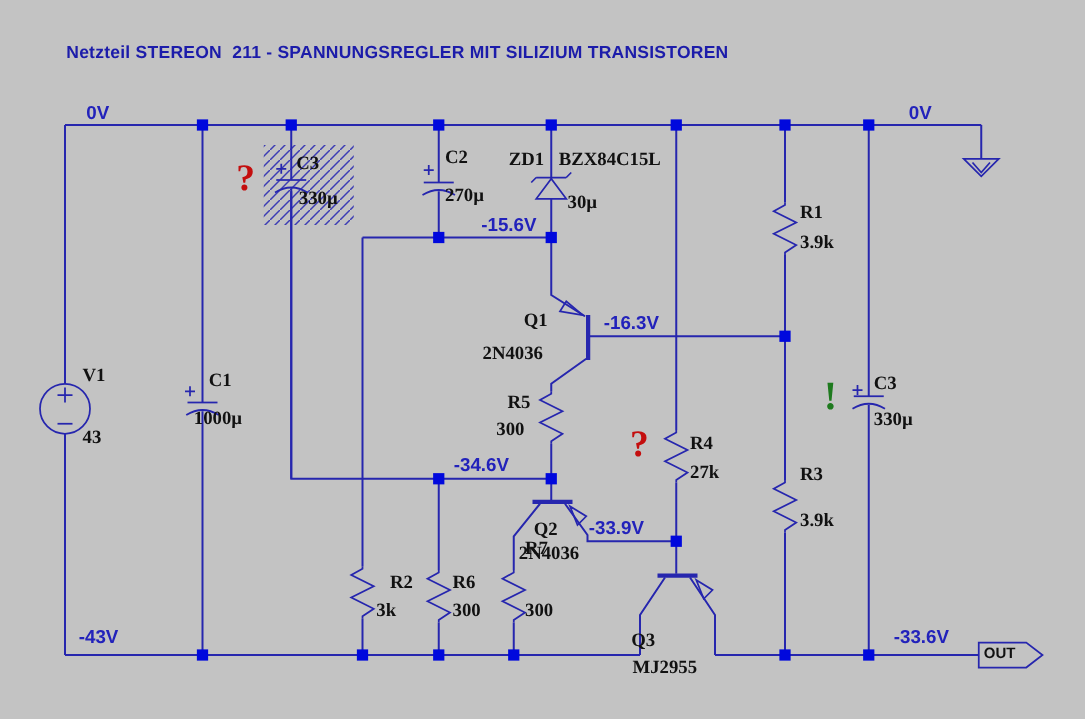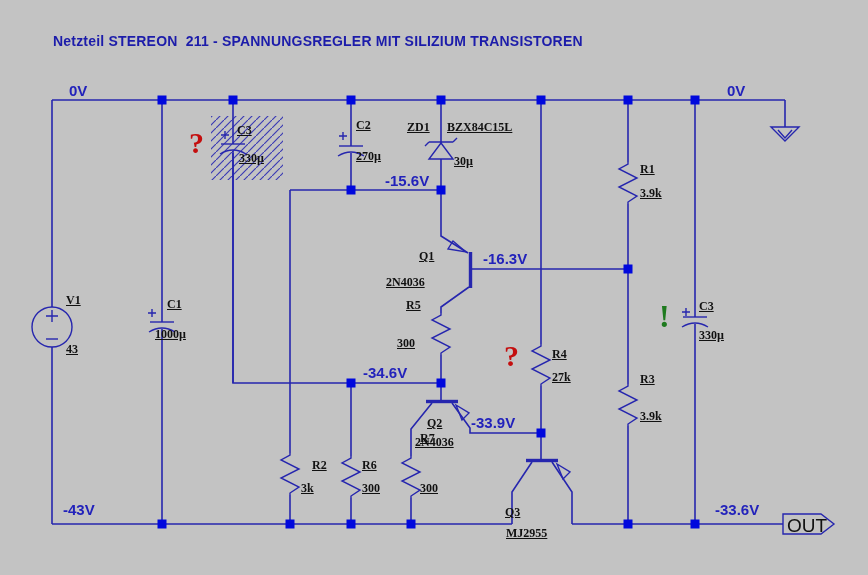--- a/index.html
+++ b/index.html
@@ -2,24 +2,24 @@
 <html><head>
 <meta charset="utf-8">
 <style>
   html,body{margin:0;padding:0;}
   body{background:#c3c3c3;font-family:"Liberation Sans",sans-serif;}
   #canvas{position:relative;width:868px;height:575px;background:#c3c3c3;overflow:hidden;}
   #schem{position:absolute;left:0;top:0;}
   .lbl{position:absolute;white-space:pre;line-height:1;}
   .title{font-family:"Liberation Sans",sans-serif;font-weight:bold;font-size:14px;color:#1c1caa;letter-spacing:.2px;}
   .vlbl{font-family:"Liberation Sans",sans-serif;font-weight:bold;font-size:15px;color:#2222bb;}
-  .clbl{font-family:"Liberation Serif",serif;font-weight:bold;font-size:12px;color:#111;text-decoration:underline;}
+  .clbl{font-family:"Liberation Serif",serif;font-weight:bold;font-size:15px;color:#111;}
   .qmark{font-family:"Liberation Serif",serif;font-weight:bold;font-size:30px;color:#c40e0e;}
   .emark{font-family:"Liberation Serif",serif;font-weight:bold;font-size:32px;color:#1e7a1e;}
-  .outlbl{font-family:"Liberation Sans",sans-serif;font-weight:normal;font-size:19px;color:#111;}
+  .outlbl{font-family:"Liberation Sans",sans-serif;font-weight:bold;font-size:12px;color:#111;}
   svg .wire{stroke:#2626ae;stroke-width:1.6;fill:none;}
   svg .bar{stroke:#2626ae;stroke-width:3.4;fill:none;}
   svg .sym{stroke:#2626ae;stroke-width:1.4;fill:none;}
   svg .jct{fill:#0008dd;stroke:none;}
   svg .hatchline{stroke:#3c3cb4;stroke-width:1.2;}
 </style>
 </head>
 <body>
 
 <div id="canvas">
@@ -216,21 +216,21 @@
   <div class="lbl clbl" style="left:356px;top:119px">C2</div>
   <div class="lbl clbl" style="left:356px;top:150px">270µ</div>
 
   <div class="lbl clbl" style="left:407px;top:121px">ZD1</div>
   <div class="lbl clbl" style="left:447px;top:121px">BZX84C15L</div>
   <div class="lbl clbl" style="left:454px;top:155px">30µ</div>
 
   <div class="lbl clbl" style="left:419px;top:250px">Q1</div>
   <div class="lbl clbl" style="left:386px;top:276px">2N4036</div>
 
-  <div class="lbl clbl" style="left:406px;top:299px">R5</div>
+  <div class="lbl clbl" style="left:406px;top:315px">R5</div>
   <div class="lbl clbl" style="left:397px;top:337px">300</div>
 
   <div class="lbl clbl" style="left:640px;top:163px">R1</div>
   <div class="lbl clbl" style="left:640px;top:187px">3.9k</div>
 
   <div class="lbl clbl" style="left:552px;top:348px">R4</div>
   <div class="lbl clbl" style="left:552px;top:371px">27k</div>
 
   <div class="lbl clbl" style="left:640px;top:373px">R3</div>
   <div class="lbl clbl" style="left:640px;top:410px">3.9k</div>

